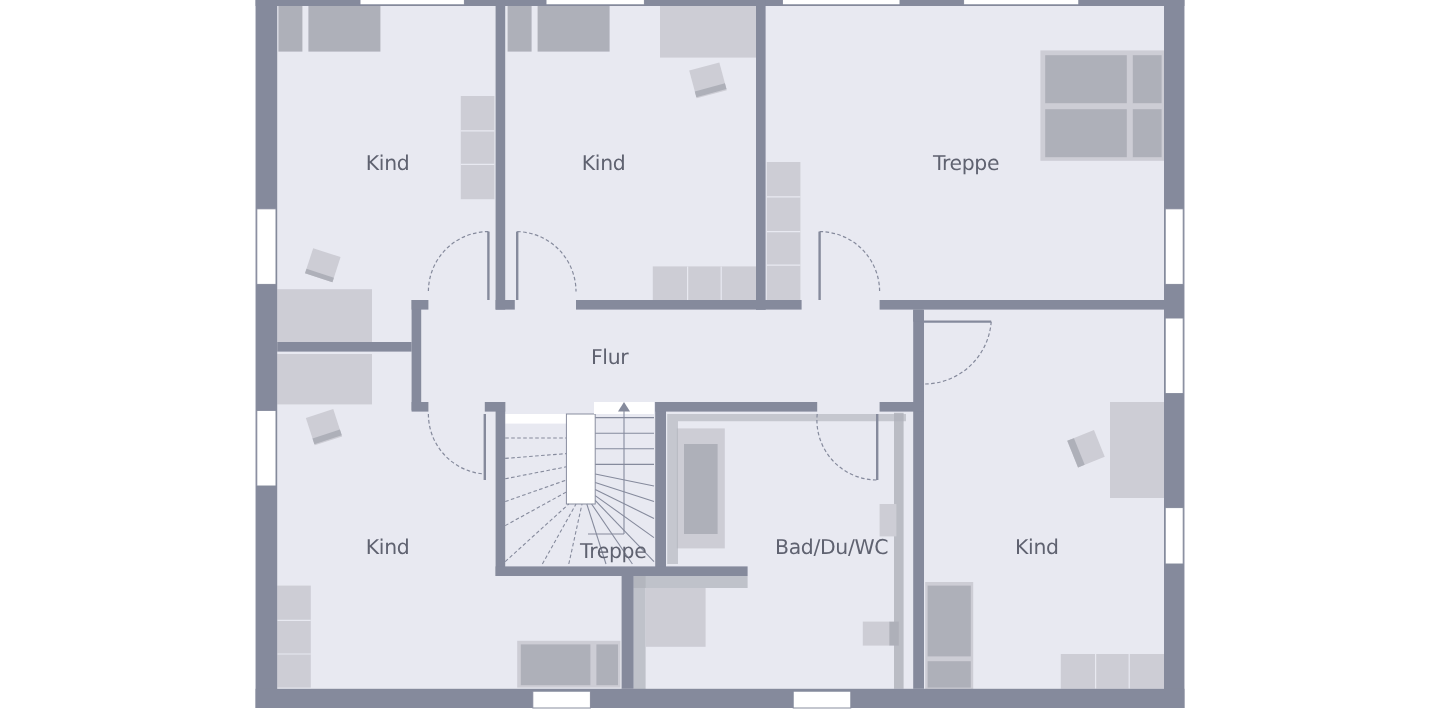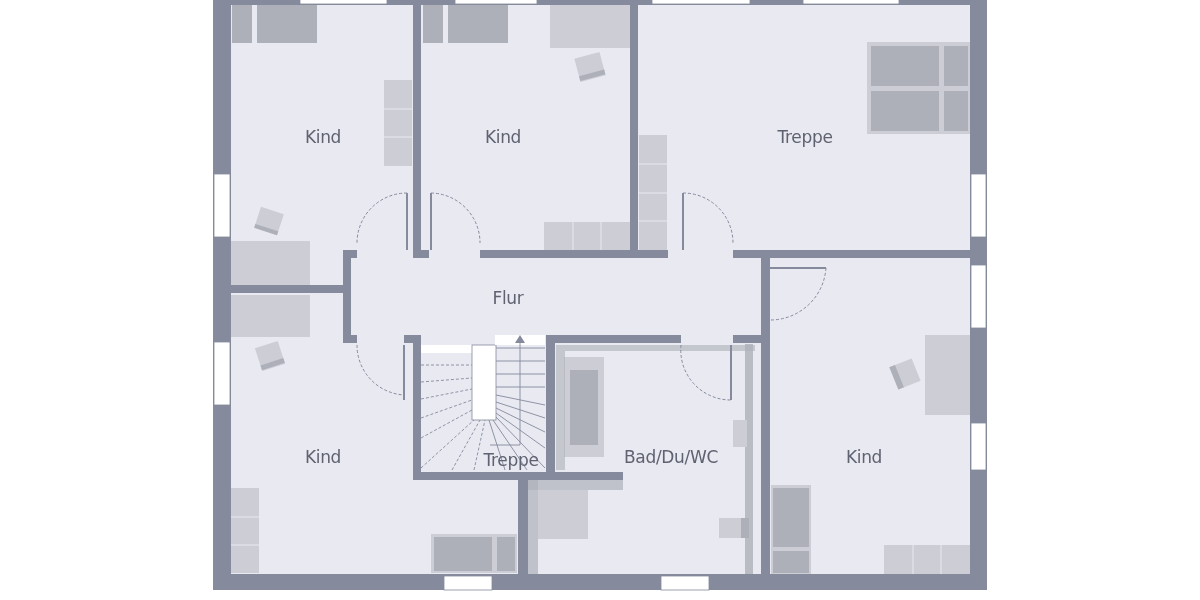--- a/index.html
+++ b/index.html
@@ -168,14 +168,14 @@
     <rect x="661" y="576" width="48" height="14"></rect>
   </g>
 </svg>
 
 <div class="lbl" style="left:323px;top:137px;">Kind</div>
 <div class="lbl" style="left:503px;top:137px;">Kind</div>
 <div class="lbl" style="left:805px;top:137px;">Treppe</div>
 <div class="lbl" style="left:508px;top:298px;">Flur</div>
 <div class="lbl" style="left:323px;top:457px;">Kind</div>
 <div class="lbl" style="left:511px;top:460px;">Treppe</div>
-<div class="lbl" style="left:671px;top:457px;">Bad/Du/WC</div>
+<div class="lbl" style="left:693px;top:457px;">Bad/Du/WC</div>
 <div class="lbl" style="left:864px;top:457px;">Kind</div>
 
 </body></html>

